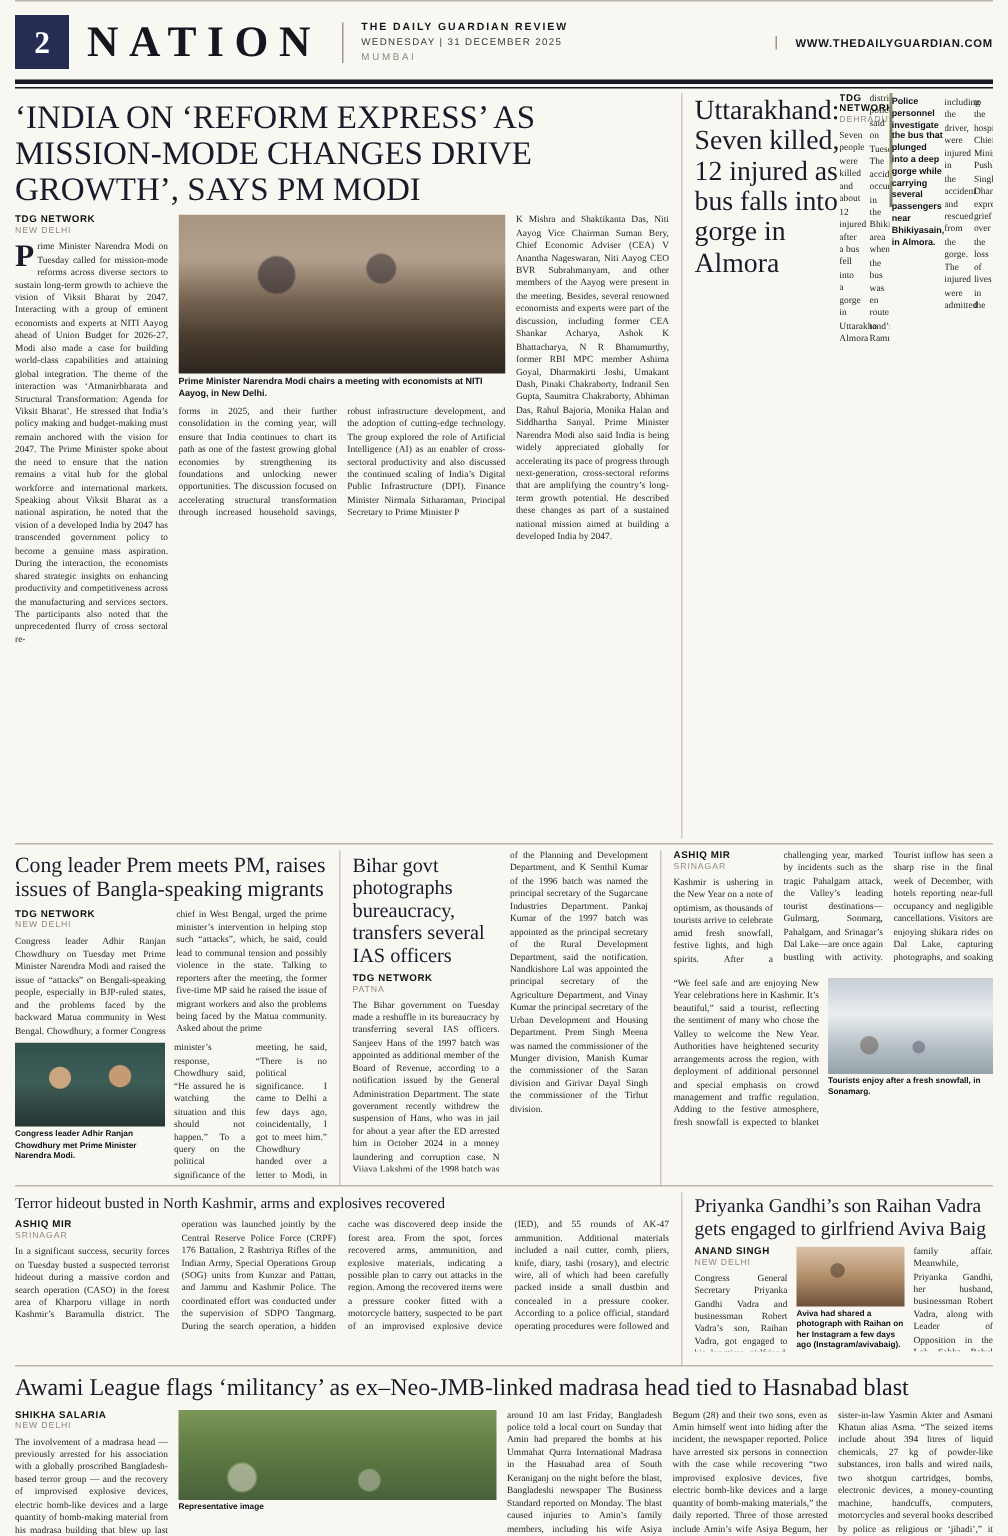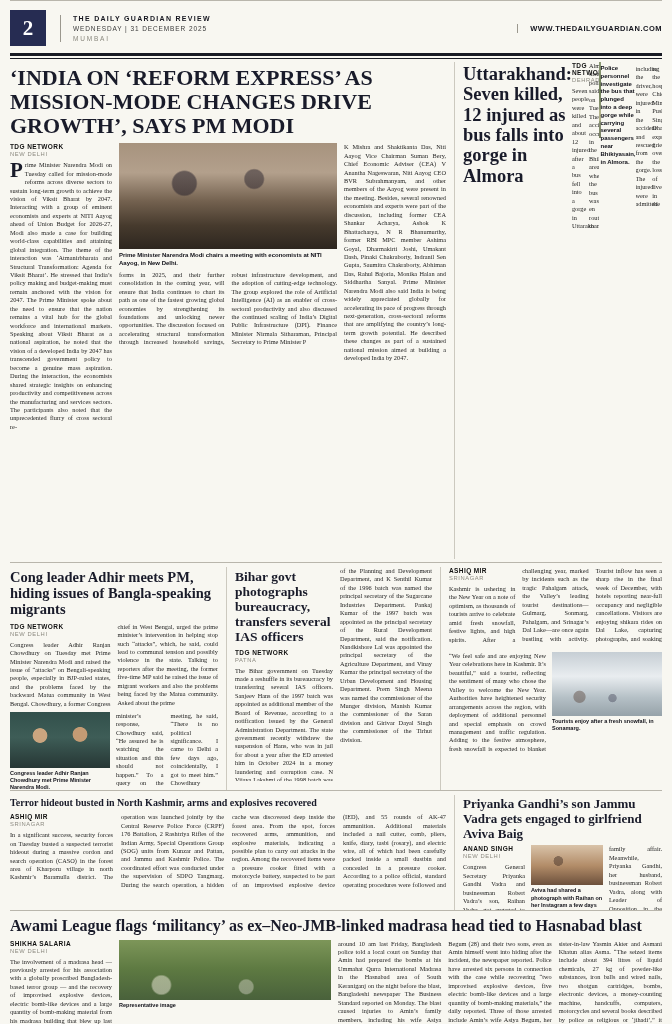--- a/index.html
+++ b/index.html
@@ -14,21 +14,21 @@
   .section-name{font:700 29px/1 "Liberation Serif",serif;letter-spacing:7px;color:#15161f;margin-left:12px}
   .mast-center{border-left:1px solid #9b988e;margin-left:14px;padding-left:12px}
   .mast-paper{font:700 7px "Liberation Sans",sans-serif;letter-spacing:1.3px;color:#15161f}
   .mast-date{font:6.5px "Liberation Sans",sans-serif;letter-spacing:.9px;color:#3a3a3a;margin-top:3px}
   .mast-city{font:6.5px "Liberation Sans",sans-serif;letter-spacing:1.8px;color:#8a887e;margin-top:3px}
   .mast-site{margin-left:auto;border-left:1px solid #9b988e;padding-left:12px;font:700 7.5px "Liberation Sans",sans-serif;letter-spacing:.5px;color:#15161f}
   .rule-heavy{border-top:3px solid #191b24}
   .rule-light{border-top:1px solid #191b24;margin-top:2px}
 
   
-  .hl{font-family:"Liberation Serif",serif;font-weight:700;color:#191b2a}
+  .hl{font-family:"Liberation Serif",serif;font-weight:400;color:#191b2a}
   .bodytext{font:6.3px/1.34 "Liberation Serif",serif;color:#1d1d1d;text-align:justify}
   .cols-2{column-count:2;column-gap:7px}
   .cols-3{column-count:3;column-gap:7px}
   .cols-4{column-count:4;column-gap:8px}
   .byline{margin-bottom:4px;break-inside:avoid}
   .byline-name{font:700 6.5px "Liberation Sans",sans-serif;letter-spacing:.4px;color:#111}
   .byline-loc{font:5.8px "Liberation Sans",sans-serif;letter-spacing:.6px;color:#8d8b82;margin-top:1px}
   .photo{width:100%;background-size:cover}
   .caption{font:700 6px/1.3 "Liberation Sans",sans-serif;color:#101018;margin-top:3px;text-align:left}
   .dropcap::first-letter{float:left;font-size:21px;line-height:16px;padding:1px 2px 0 0;font-weight:700;color:#191b2a}
@@ -117,20 +117,21 @@
 </style>
 </head>
 <body>
 
 <div class="page">
   <div class="content">
 
     <div class="topline"></div>
     <header class="masthead">
       <div class="pagenum">2</div>
+      <div class="section-name">NATION</div>
       <div class="mast-center">
         <div class="mast-paper">THE DAILY GUARDIAN REVIEW</div>
         <div class="mast-date">WEDNESDAY | 31 DECEMBER 2025</div>
         <div class="mast-city">MUMBAI</div>
       </div>
       <div class="mast-site">WWW.THEDAILYGUARDIAN.COM</div>
     </header>
     <div class="rule-heavy"></div>
     <div class="rule-light"></div>
 
@@ -168,21 +169,21 @@
         </div>
         <div class="photo photo-bus"></div>
         <div class="caption">Police personnel investigate the bus that plunged into a deep gorge while carrying several passengers near Bhikiyasain, in Almora.</div>
         <div class="bodytext cols-2 utt-bottom">including the driver, were injured in the accident and rescued from the gorge. The injured were admitted to the hospital. Chief Minister Pushkar Singh Dhami expressed grief over the loss of lives in the accident. In a Facebook post in Hindi, Dhami said, “I pray to God for the speedy recovery of all the injured. The entire incident is being continuously monitored, and I am in constant contact with the local administrative officials.” “I pray to God for the peace of the departed souls and strength to their grieving families to bear this immense loss,” he added. The chief minister in his post also said that the injured passengers have been admitted to nearby hospitals by the district administration, and those seriously injured have been referred to higher medical centres for better treatment.</div>
       </article>
     </section>
 
     <section class="band band-mid">
 
       <article class="cong">
-        <h2 class="hl hl-md">Cong leader Adhir meets PM, hiding issues of Bangla-speaking migrants</h2>
+        <h2 class="hl hl-md">Cong leader Prem meets PM, raises issues of Bangla-speaking migrants</h2>
         <div class="bodytext cols-2 cong-top">
           <div class="byline">
             <div class="byline-name">TDG NETWORK</div>
             <div class="byline-loc">NEW DELHI</div>
           </div>
           <div>Congress leader Adhir Ranjan Chowdhury on Tuesday met Prime Minister Narendra Modi and raised the issue of “attacks” on Bengali-speaking people, especially in BJP-ruled states, and the problems faced by the backward Matua community in West Bengal. Chowdhury, a former Congress chief in West Bengal, urged the prime minister’s intervention in helping stop such “attacks”, which, he said, could lead to communal tension and possibly violence in the state. Talking to reporters after the meeting, the former five-time MP said he raised the issue of migrant workers and also the problems being faced by the Matua community. Asked about the prime</div>
         </div>
         <div class="cong-bottom">
           <div class="cong-photo-wrap">
             <div class="photo photo-adhir"></div>
@@ -233,21 +234,21 @@
         <div class="bodytext cols-4 terror-body">
           <div class="byline">
             <div class="byline-name">ASHIQ MIR</div>
             <div class="byline-loc">SRINAGAR</div>
           </div>
           <div>In a significant success, security forces on Tuesday busted a suspected terrorist hideout during a massive cordon and search operation (CASO) in the forest area of Kharporu village in north Kashmir’s Baramulla district. The operation was launched jointly by the Central Reserve Police Force (CRPF) 176 Battalion, 2 Rashtriya Rifles of the Indian Army, Special Operations Group (SOG) units from Kunzar and Pattan, and Jammu and Kashmir Police. The coordinated effort was conducted under the supervision of SDPO Tangmarg. During the search operation, a hidden cache was discovered deep inside the forest area. From the spot, forces recovered arms, ammunition, and explosive materials, indicating a possible plan to carry out attacks in the region. Among the recovered items were a pressure cooker fitted with a motorcycle battery, suspected to be part of an improvised explosive device (IED), and 55 rounds of AK-47 ammunition. Additional materials included a nail cutter, comb, pliers, knife, diary, tasbi (rosary), and electric wire, all of which had been carefully packed inside a small dustbin and concealed in a pressure cooker. According to a police official, standard operating procedures were followed and the suspected IED was destroyed in a controlled blast by the Bomb Disposal Squad, ensuring no risk to civilians or personnel.</div>
         </div>
       </article>
 
       <article class="priyanka vsep">
-        <h2 class="hl hl-pri">Priyanka Gandhi’s son Jammu Vadra gets engaged to girlfriend Aviva Baig</h2>
+        <h2 class="hl hl-pri">Priyanka Gandhi’s son Raihan Vadra gets engaged to girlfriend Aviva Baig</h2>
         <div class="pri-row">
           <div class="pri-col1">
             <div class="byline">
               <div class="byline-name">ANAND SINGH</div>
               <div class="byline-loc">NEW DELHI</div>
             </div>
             <div class="bodytext">Congress General Secretary Priyanka Gandhi Vadra and businessman Robert Vadra’s son, Raihan Vadra, got engaged to his longtime girlfriend, Aviva Baig, sources said on Monday. According to a source, Raihan proposed to Baig, and she accepted his proposal. The sources said both families are happy with the engagement, which was a private</div>
           </div>
           <div class="pri-mid">
             <div class="photo photo-couple"></div>

